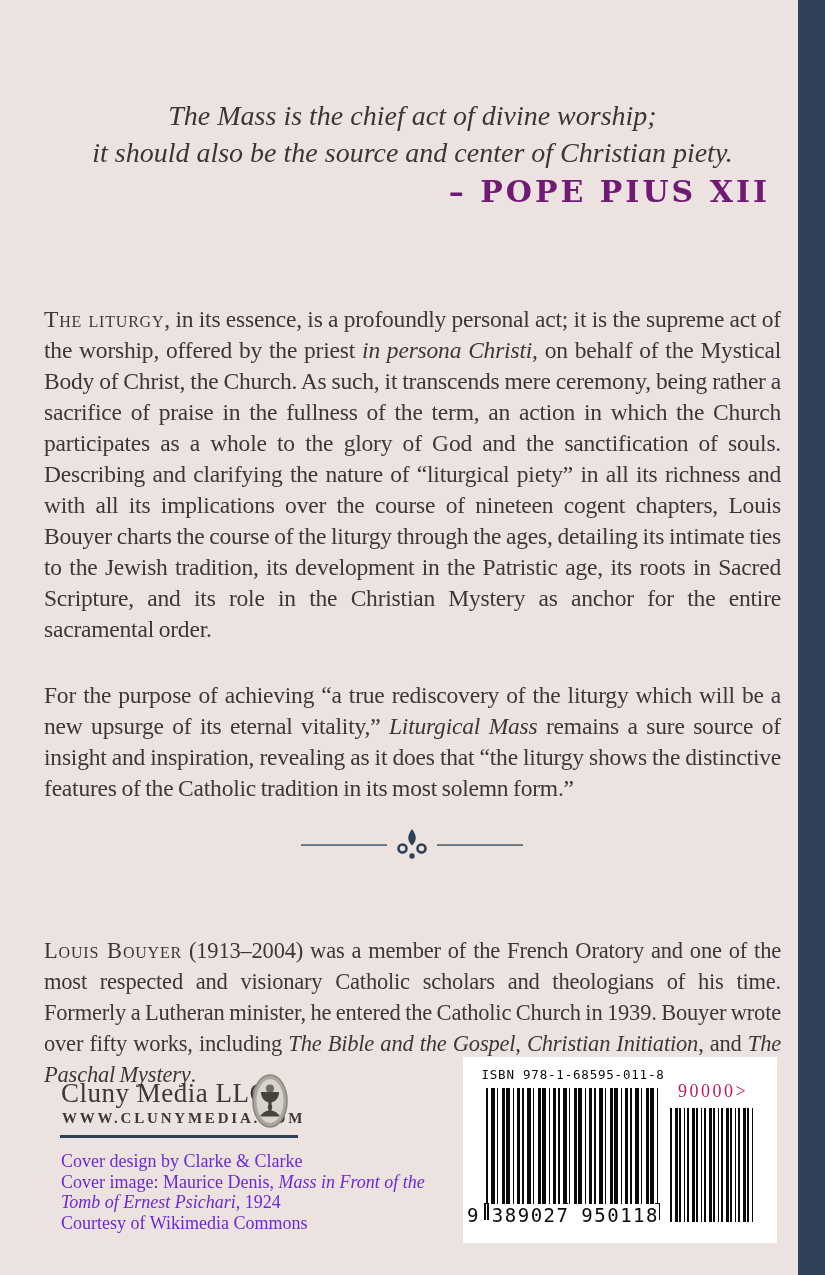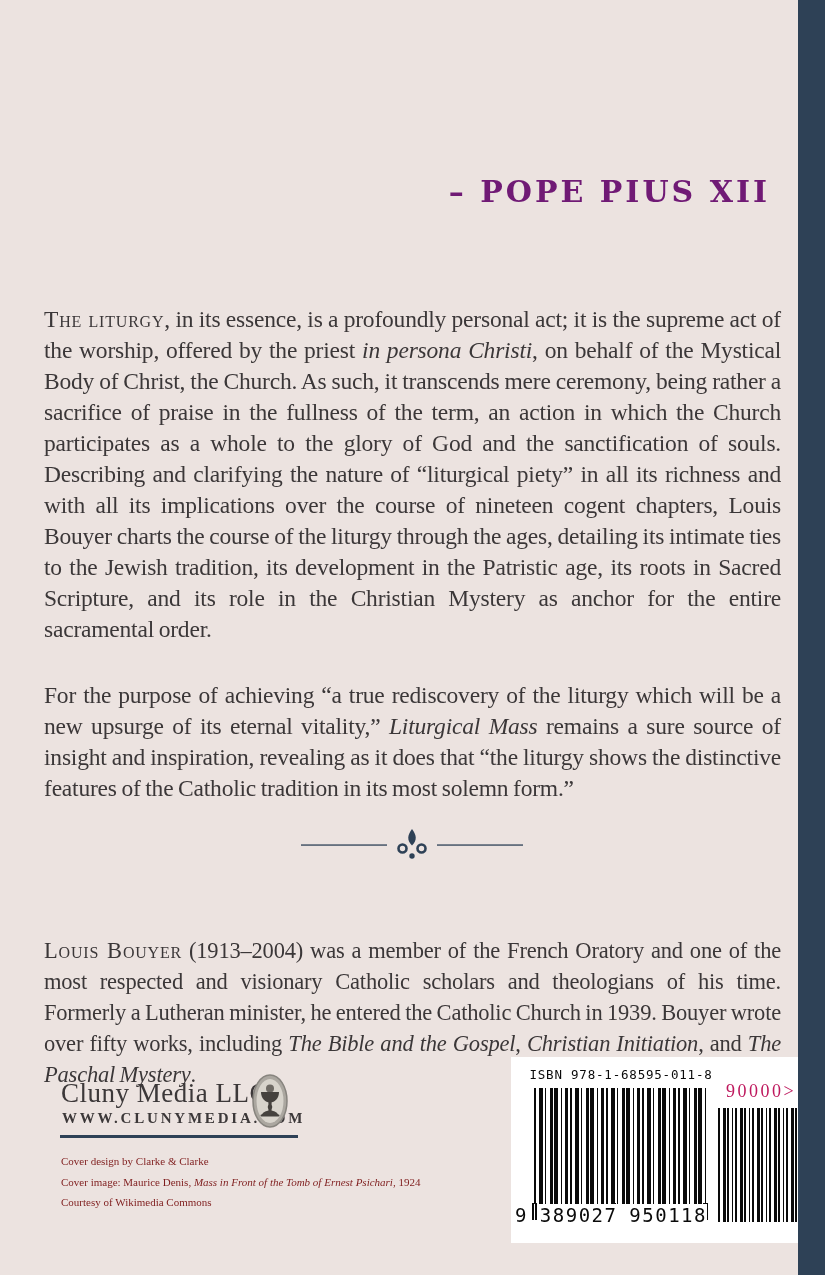--- a/index.html
+++ b/index.html
@@ -53,27 +53,26 @@
     position: absolute; top: 1110px; left: 62px;
     font-size: 15px; font-weight: bold; letter-spacing: 2.8px; color: #3C3839;
   }
   .pub-logo { position: absolute; top: 1074px; left: 252px; width: 36px; height: 54px; }
   .pub-rule {
     position: absolute; top: 1135px; left: 60px; width: 238px; height: 3px;
     background: #2E4156;
   }
   .credits {
     position: absolute; top: 1151px; left: 61px; width: 372px;
-    font-size: 11px; line-height: 20.5px; color: #7f1d1d;
+    font-size: 18px; line-height: 20.5px; color: #6d28d9;
   }
   
   .barcode-box {
     position: absolute; top: 1057px; left: 463px; width: 314px; height: 186px;
     background: #FFFFFF;
-    margin-left: 48px;
   }
   .isbn-label {
     position: absolute; top: 10px; left: 12px; width: 196px;
     text-align: center;
     font-family: "DejaVu Sans Mono", monospace;
     font-size: 12.5px; letter-spacing: 0.8px; color: #0A0A0A;
   }
   .bars-main {
     position: absolute; top: 31px; left: 23px; width: 172px; height: 116px;
     background-image: repeating-linear-gradient(90deg,
@@ -110,20 +109,24 @@
       #0a0a0a 5px, #0a0a0a 8px, transparent 8px, transparent 9px,
       #0a0a0a 9px, #0a0a0a 11px, transparent 11px, transparent 14px,
       #0a0a0a 14px, #0a0a0a 15px, transparent 15px, transparent 17px);
   }
 </style>
 </head>
 <body>
 
 <div class="page">
 
+  <div class="quote">
+    <div>The Mass is the chief act of divine worship;</div>
+    <div>it should also be the source and center of Christian piety.</div>
+  </div>
   <div class="attribution">– POPE PIUS XII</div>
 
   <p class="para para-1"><span class="lead">The liturgy</span><span>, in its essence, is a profoundly personal act; it is the supreme act of the worship, offered by the priest </span><span class="it">in persona Christi</span><span>, on behalf of the Mystical Body of Christ, the Church. As such, it transcends mere ceremony, being rather a sacrifice of praise in the fullness of the term, an action in which the Church participates as a whole to the glory of God and the sanctification of souls. Describing and clarifying the nature of “liturgical piety” in all its richness and with all its implications over the course of nineteen cogent chapters, Louis Bouyer charts the course of the liturgy through the ages, detailing its intimate ties to the Jewish tradition, its development in the Patristic age, its roots in Sacred Scripture, and its role in the Christian Mystery as anchor for the entire sacramental order.</span></p>
 
   <p class="para para-2"><span>For the purpose of achieving “a true rediscovery of the liturgy which will be a new upsurge of its eternal vitality,” </span><span class="it">Liturgical Mass</span><span> remains a sure source of insight and inspiration, revealing as it does that “the liturgy shows the distinctive features of the Catholic tradition in its most solemn form.”</span></p>
 
   <div class="ornament">
     <svg width="222" height="34" viewBox="0 0 222 34">
       <g fill="#2E4156" stroke="none">
         <rect x="0" y="16.4" width="86" height="1.3"></rect>

